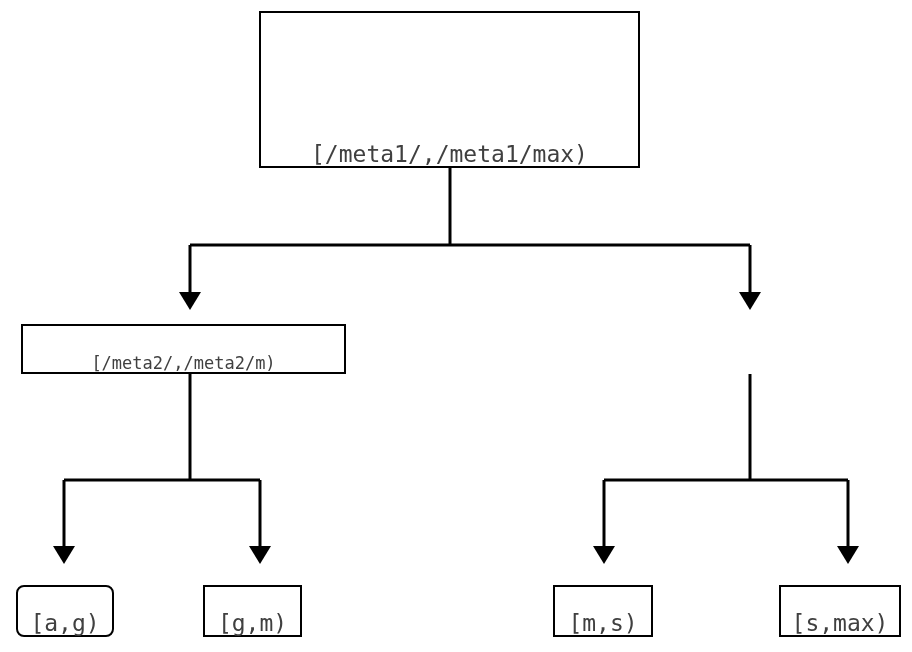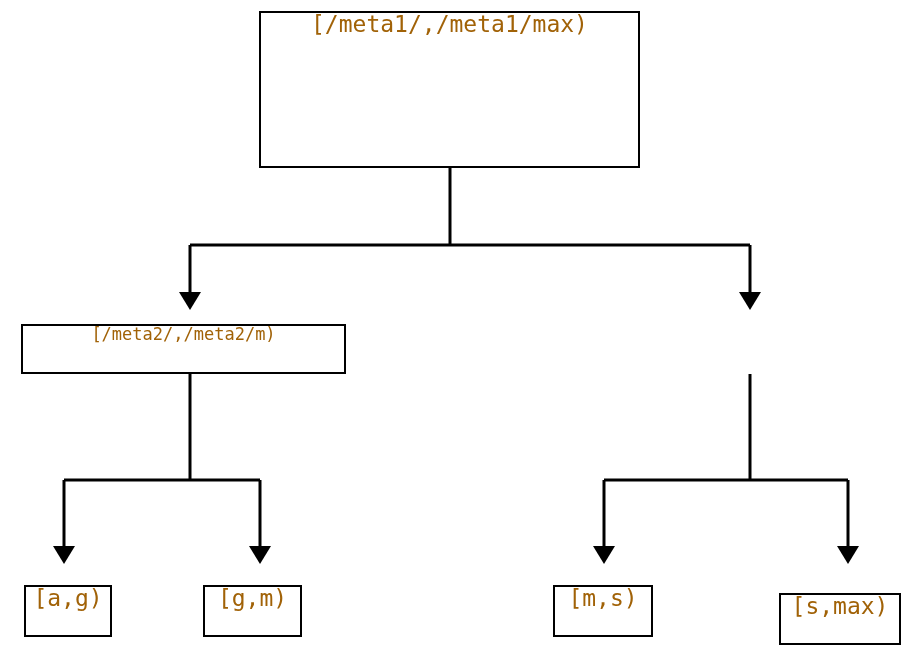--- a/index.html
+++ b/index.html
@@ -24,23 +24,23 @@
     top: 0;
     width: 912px;
     height: 652px;
   }
   .node {
     position: absolute;
     box-sizing: border-box;
     border: 2px solid #000000;
     background: #ffffff;
     display: flex;
-    align-items: flex-start;
+    align-items: flex-end;
     justify-content: center;
-    color: #a16207;
+    color: #404040;
     z-index: 2;
   }
   .node-label {
     white-space: pre;
     letter-spacing: 0px;
     line-height: 1;
   }
   .node-root { font-size: 23px; }
   .node-mid  { font-size: 17px; }
   .node-leaf { font-size: 23px; }
@@ -88,29 +88,29 @@
 
   <div class="node node-root" style="left:259px; top:11px; width:381px; height:157px;">
     <span class="node-label">[/meta1/,/meta1/max)</span>
   </div>
 
   <div class="node node-mid" style="left:21px; top:324px; width:325px; height:50px;">
     <span class="node-label">[/meta2/,/meta2/m)</span>
   </div>
 
 
-  <div class="node node-leaf" style="left:24px; top:585px; width:88px; height:52px;">
+  <div class="node node-leaf" style="left:16px; top:585px; width:98px; height:52px;border-radius:8px;">
     <span class="node-label">[a,g)</span>
   </div>
 
   <div class="node node-leaf" style="left:553px; top:585px; width:100px; height:52px;">
     <span class="node-label">[m,s)</span>
   </div>
 
   <div class="node node-leaf" style="left:203px; top:585px; width:99px; height:52px;">
     <span class="node-label">[g,m)</span>
   </div>
 
-  <div class="node node-leaf" style="left:779px; top:585px; width:122px; height:52px;margin-top:8px;">
+  <div class="node node-leaf" style="left:779px; top:585px; width:122px; height:52px;">
     <span class="node-label">[s,max)</span>
   </div>
 
 </div>
 
 </body></html>

